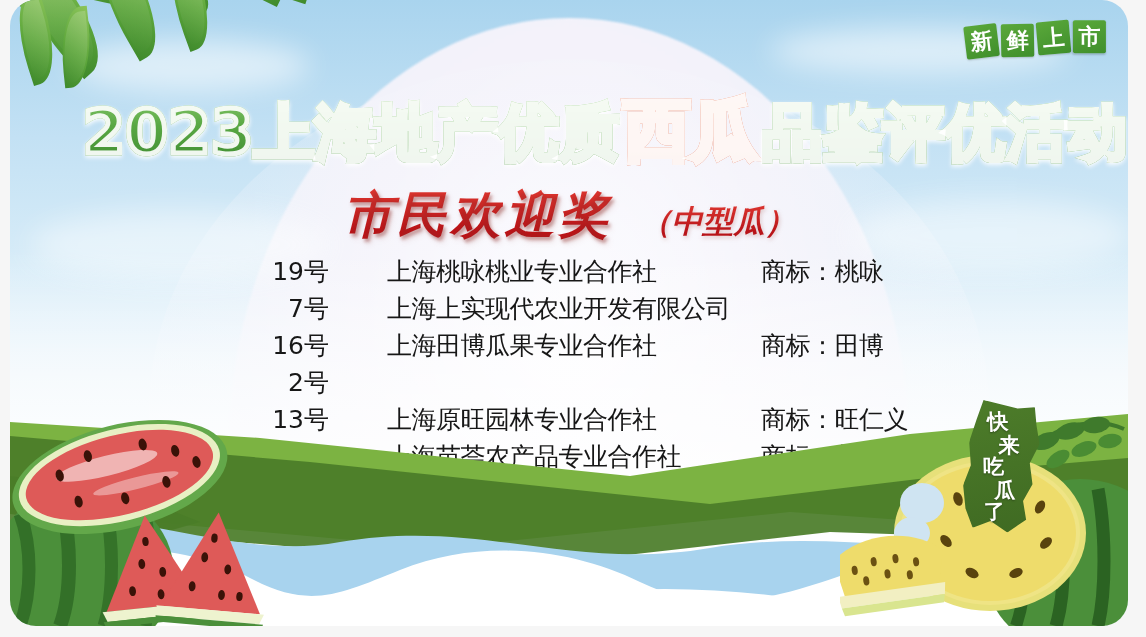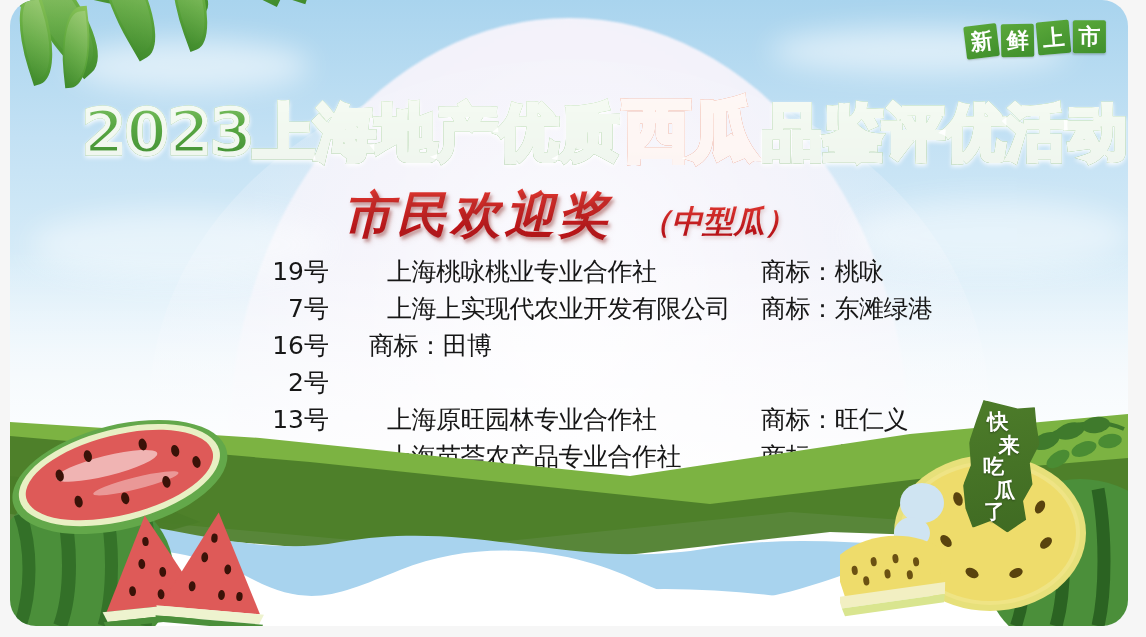--- a/index.html
+++ b/index.html
@@ -310,25 +310,25 @@
 
       <div class="winner-row">
         <span class="w-no">19号</span>
         <span class="w-name">上海桃咏桃业专业合作社</span>
         <span class="w-brand"><span>商标：</span><span>桃咏</span></span>
       </div>
 
       <div class="winner-row">
         <span class="w-no">7号</span>
         <span class="w-name">上海上实现代农业开发有限公司</span>
-        <span class="w-brand"><span>商标：</span><span>东滩绿港</span></span>
       </div>
 
       <div class="winner-row">
         <span class="w-no">16号</span>
+        <span class="w-name">上海田博瓜果专业合作社</span>
         <span class="w-brand"><span>商标：</span><span>田博</span></span>
       </div>
 
       <div class="winner-row">
         <span class="w-no">2号</span>
       </div>
 
       <div class="winner-row">
         <span class="w-no">13号</span>
         <span class="w-name">上海原旺园林专业合作社</span>

